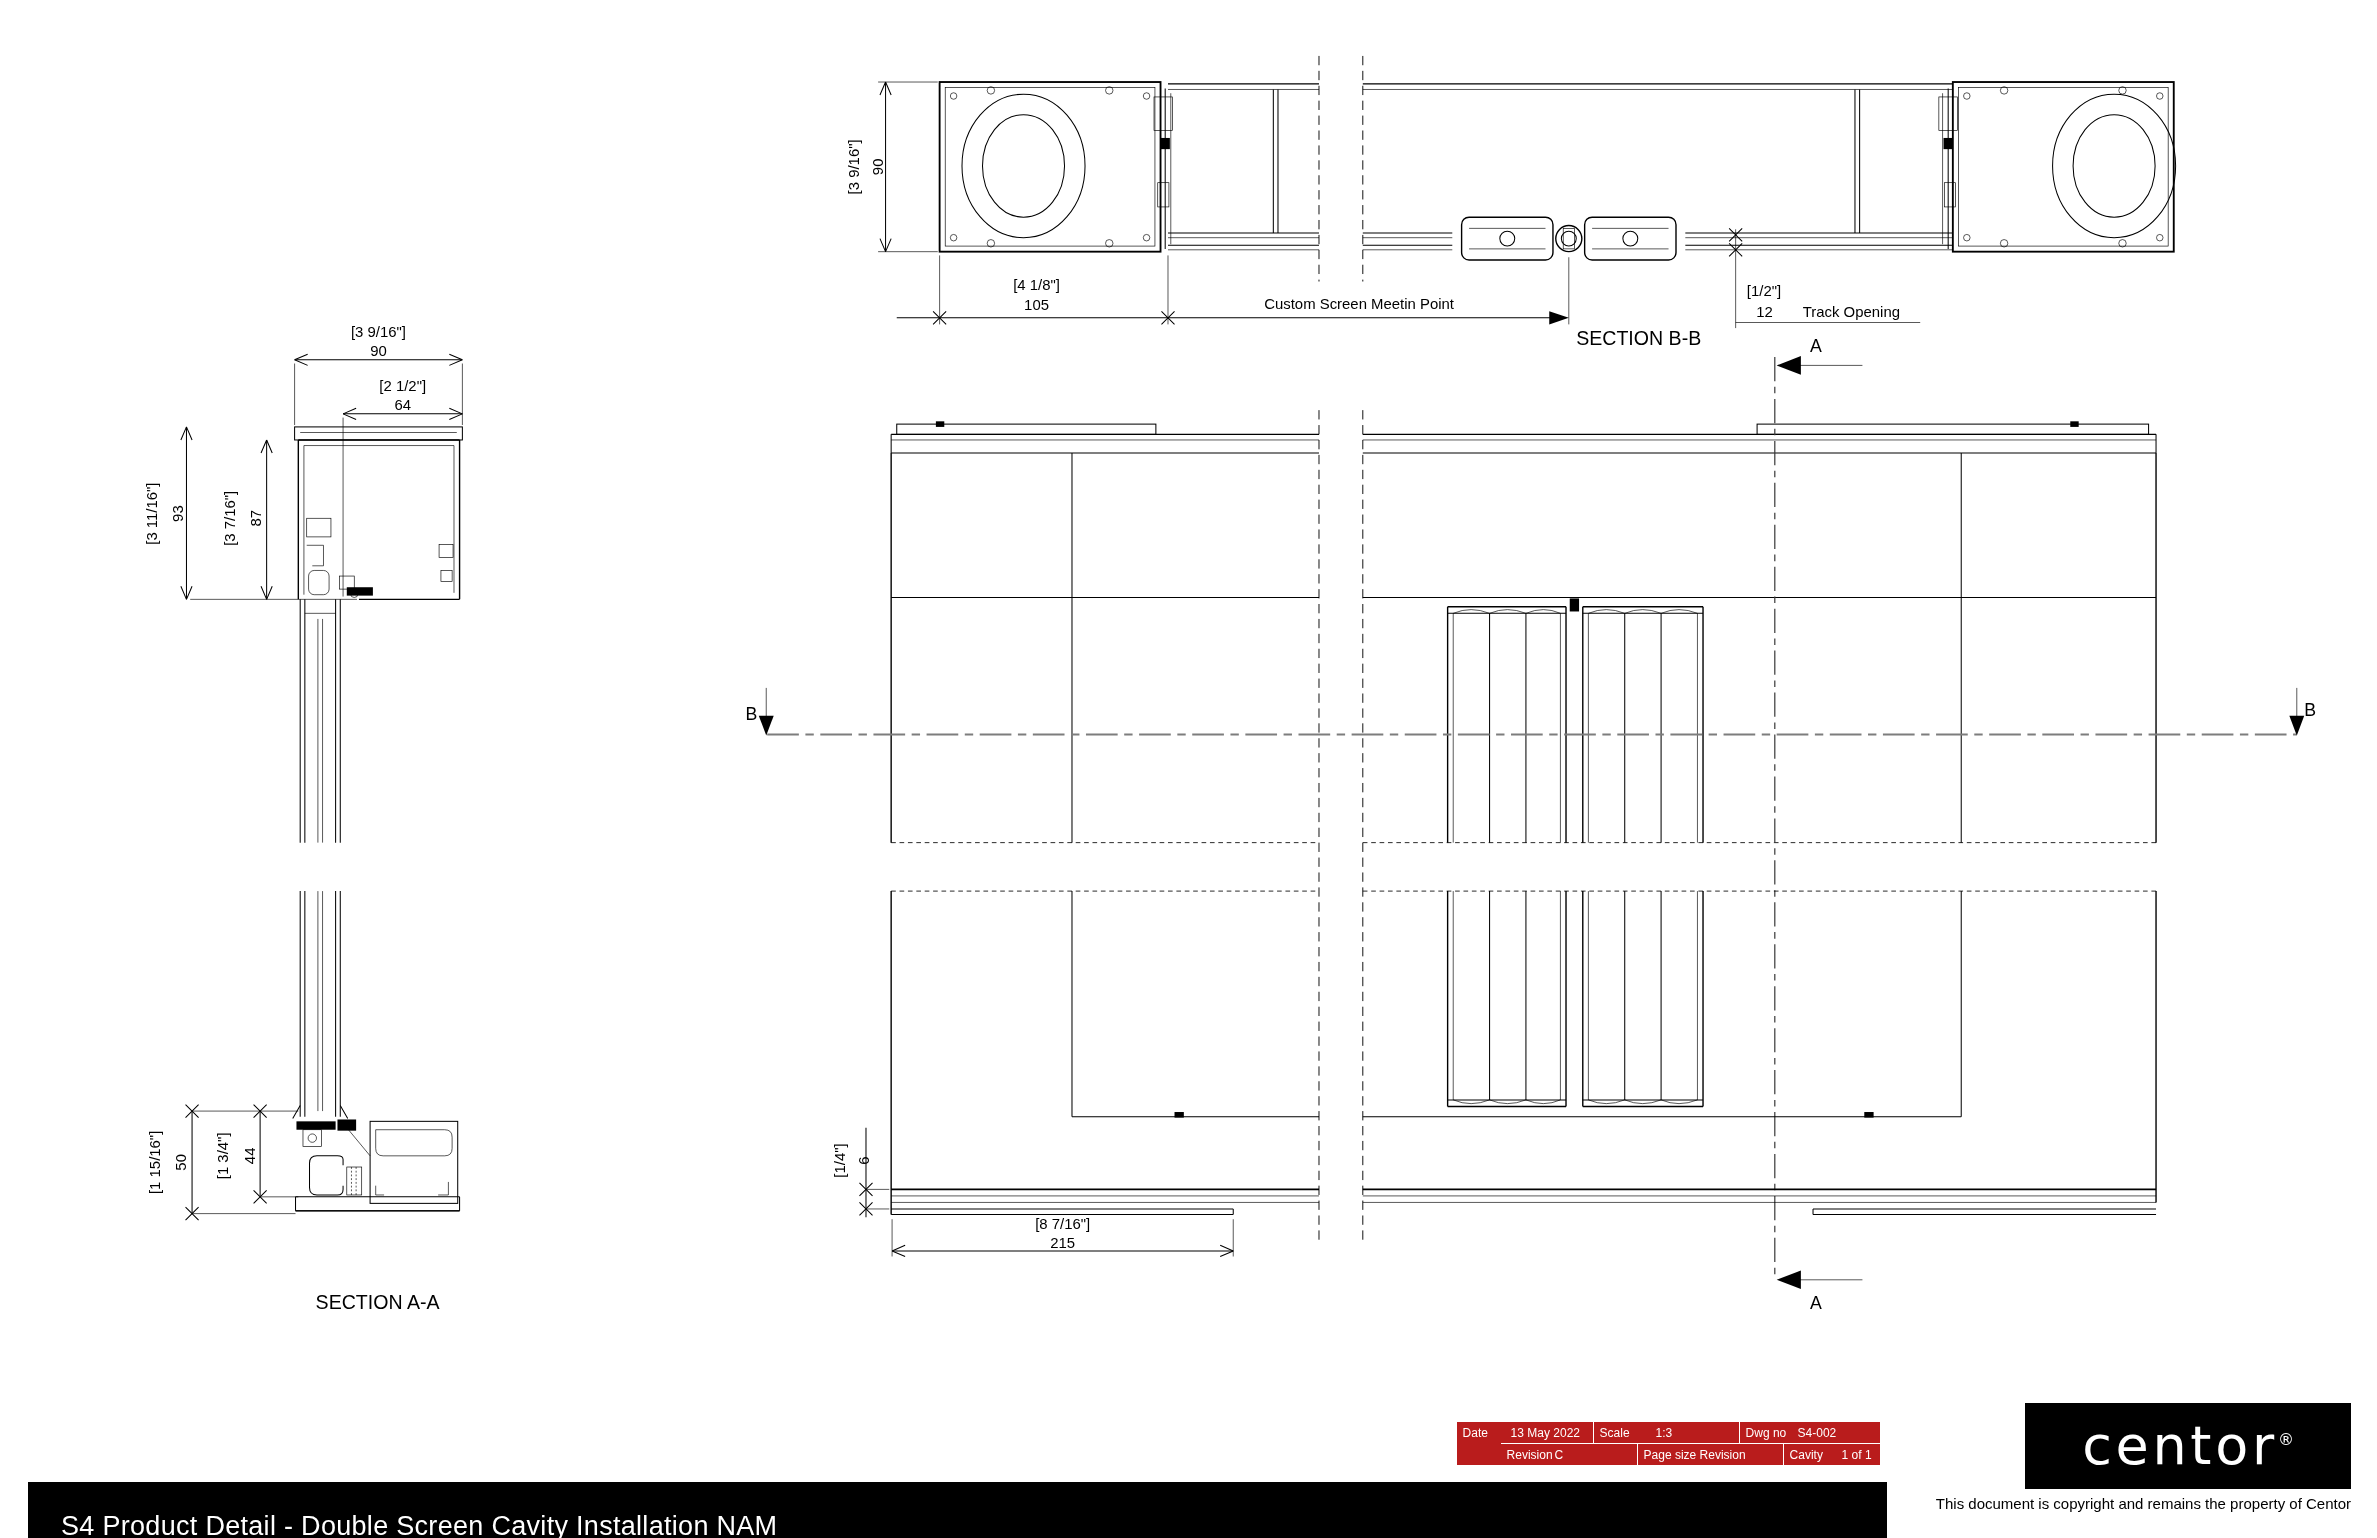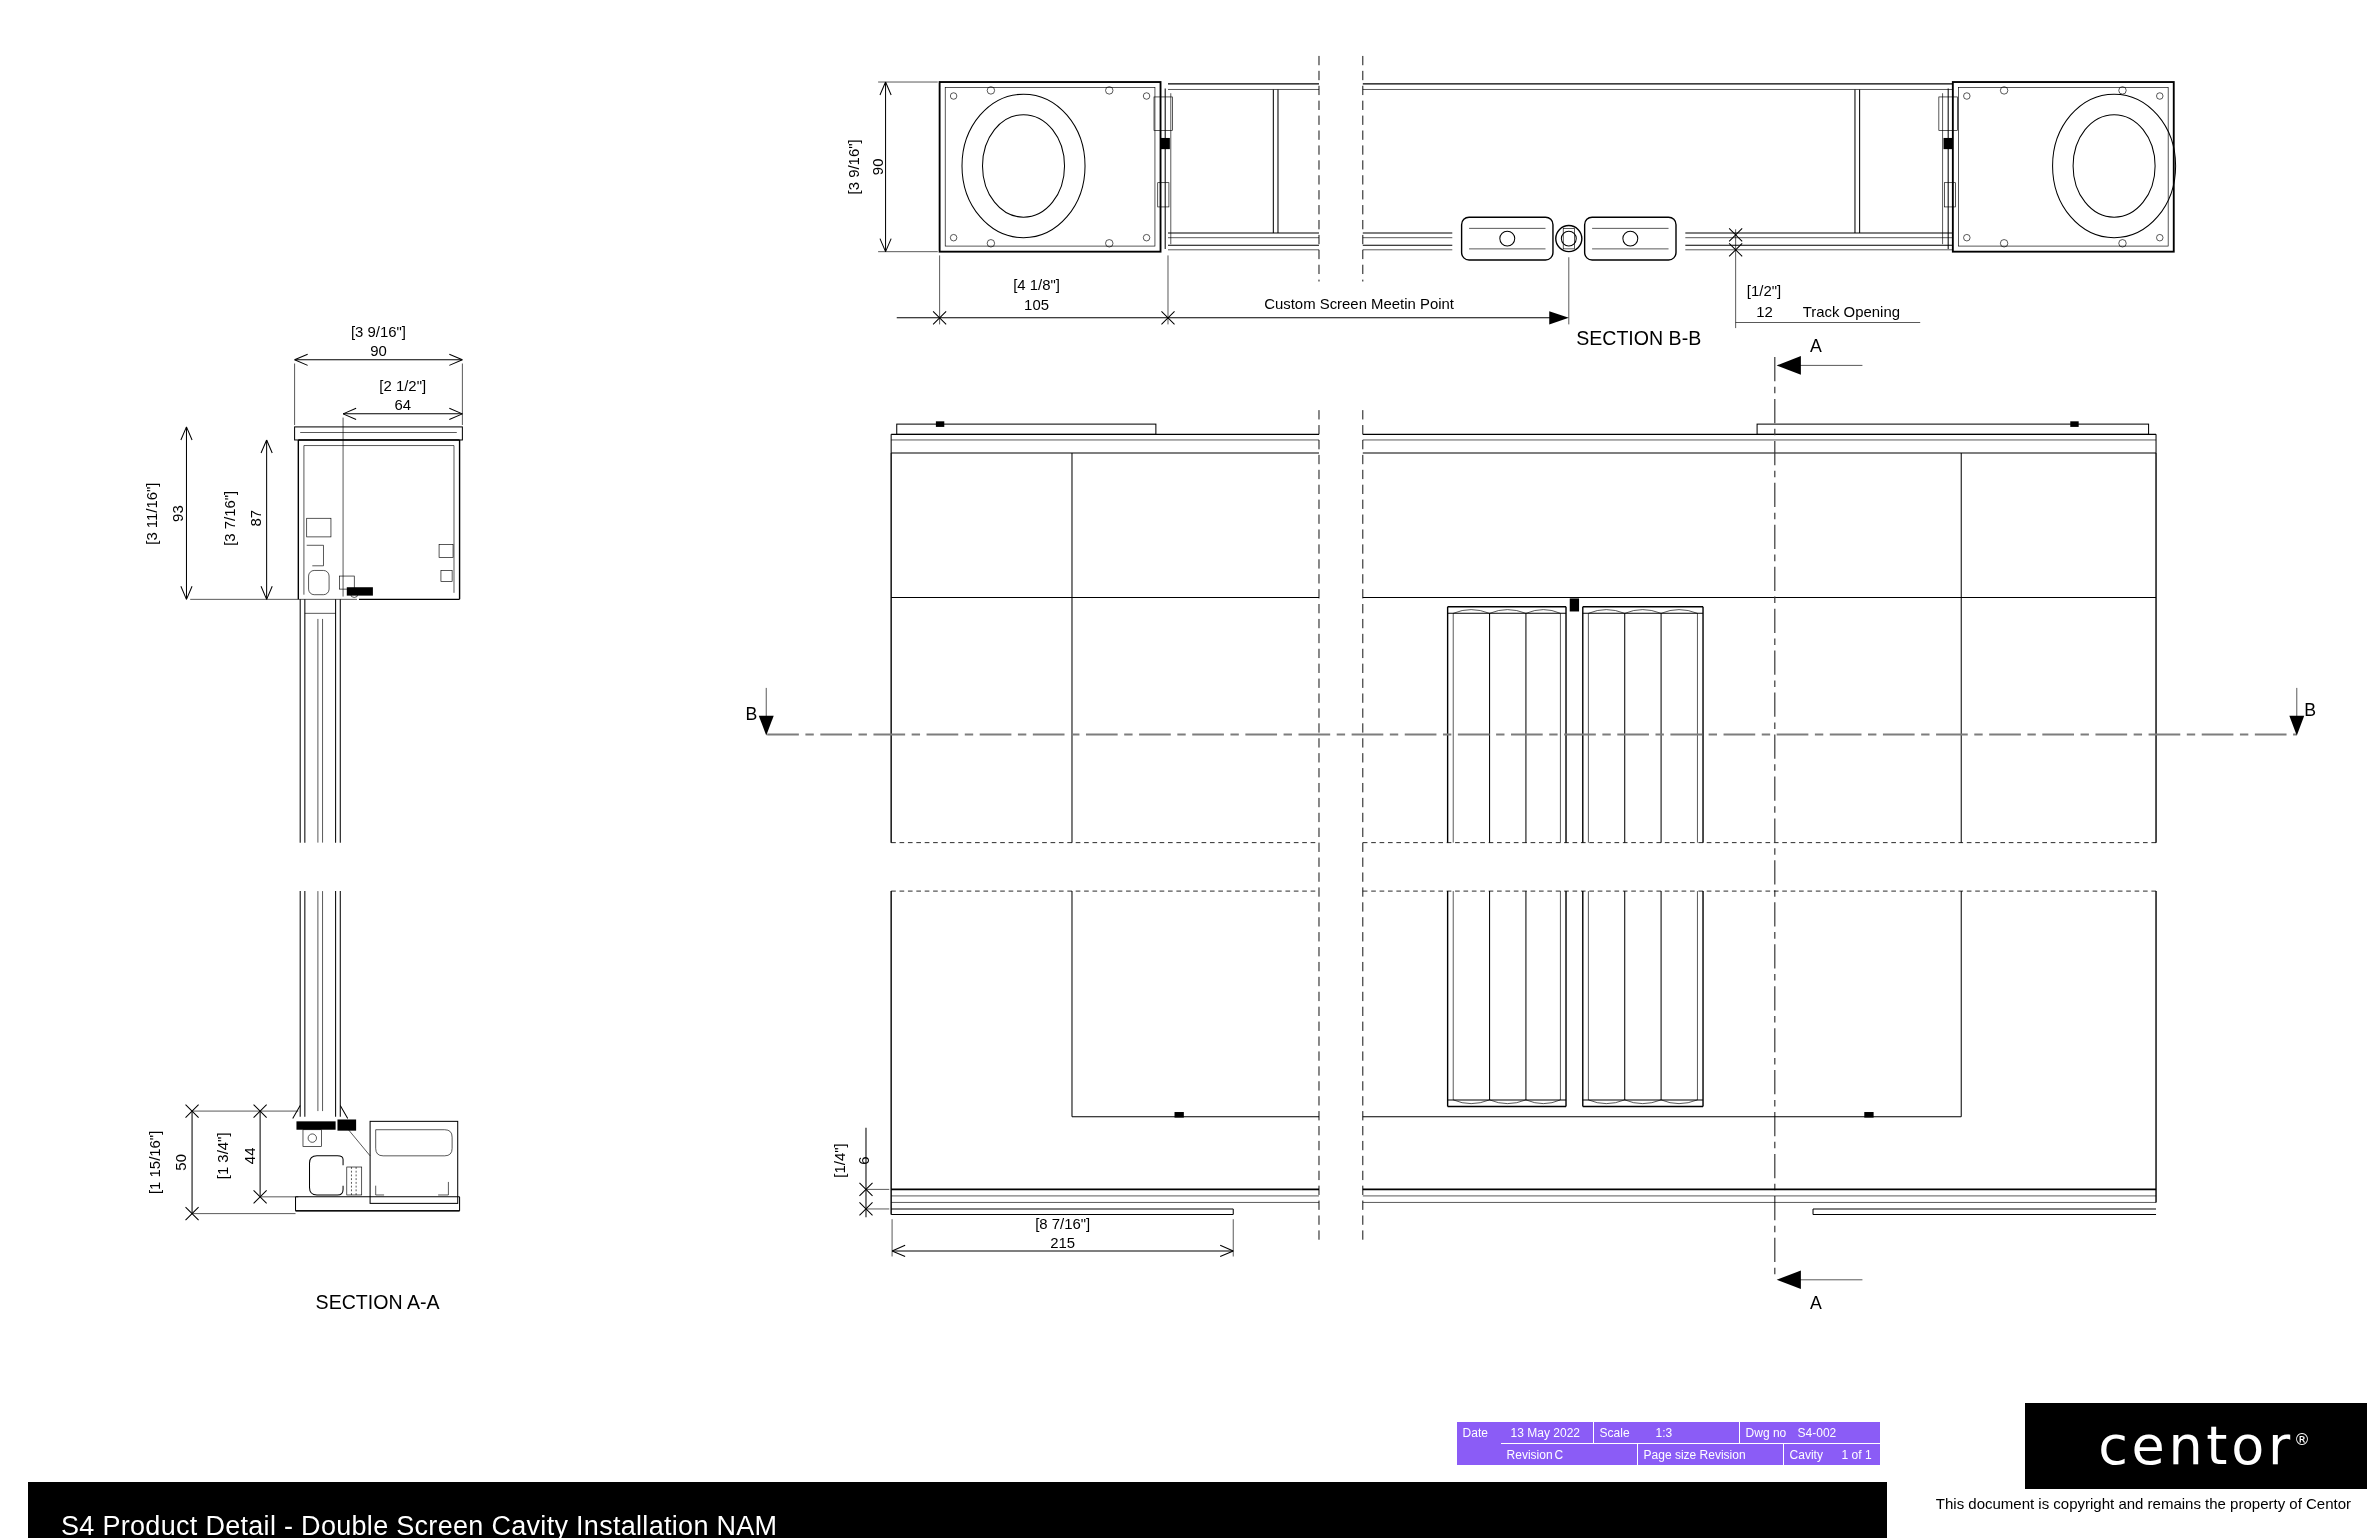--- a/index.html
+++ b/index.html
@@ -18,29 +18,29 @@
   svg .white{fill:#fff;}
   svg .brk{stroke:#000;stroke-width:1;fill:none;stroke-dasharray:10 6;}
   svg .cut{stroke:#7d7d7d;stroke-width:2.2;fill:none;stroke-dasharray:34 7 9 7;}
   svg .cutA{stroke:#3a3a3a;stroke-width:1.3;fill:none;stroke-dasharray:26 6 7 6;}
   svg .edge{stroke:#000;stroke-width:0.9;fill:none;stroke-dasharray:5 4;}
 
   .titlebar{position:absolute;left:28px;top:1482px;width:1859px;height:89px;background:#000;
             display:flex;align-items:center;}
   .titlebar .ttl{color:#fff;font-size:27px;margin-left:33px;letter-spacing:0.3px;}
   .tblock{position:absolute;left:1456px;top:1421px;width:425px;height:45px;
-          border:1.9px solid #fff;background:#8b5cf6;box-sizing:border-box;display:flex;flex-direction:column;}
+          border:1.9px solid #fff;background:#b91c1c;box-sizing:border-box;display:flex;flex-direction:column;}
   .trow{display:flex;flex:1;}
   .trow + .trow{border-top:1.9px solid #fff;margin-left:44px;}
   .tcell{display:flex;align-items:center;color:#fff;font-size:12px;box-sizing:border-box;padding-left:5.6px;}
   .tcell .lab{display:inline-block;}
   .c1{width:136px;} .c2{width:146px;border-left:1.9px solid #fff;} .c3{flex:1;border-left:1.9px solid #fff;}
   .c1 .lab{width:48px;} .c2 .lab{width:56px;} .c3 .lab{width:52px;}
   .logobox{position:absolute;left:2025px;top:1403px;width:326px;height:86px;background:#000;
-           display:flex;align-items:center;justify-content:center;padding-left:16px;}
+           display:flex;align-items:center;justify-content:center;}
   .logobox .logo{color:#fff;font-size:54px;font-family:"DejaVu Sans",sans-serif;
                  letter-spacing:3.7px;font-weight:500;line-height:1;}
   .logobox .reg{color:#fff;font-size:16px;vertical-align:18.6px;letter-spacing:0;}
   .copyright{position:absolute;right:26px;top:1495px;font-size:15px;color:#000;}
 </style>
 </head>
 <body>
 
 <div class="sheet">
 <svg width="2377" height="1538" viewBox="0 0 2550 1650">

